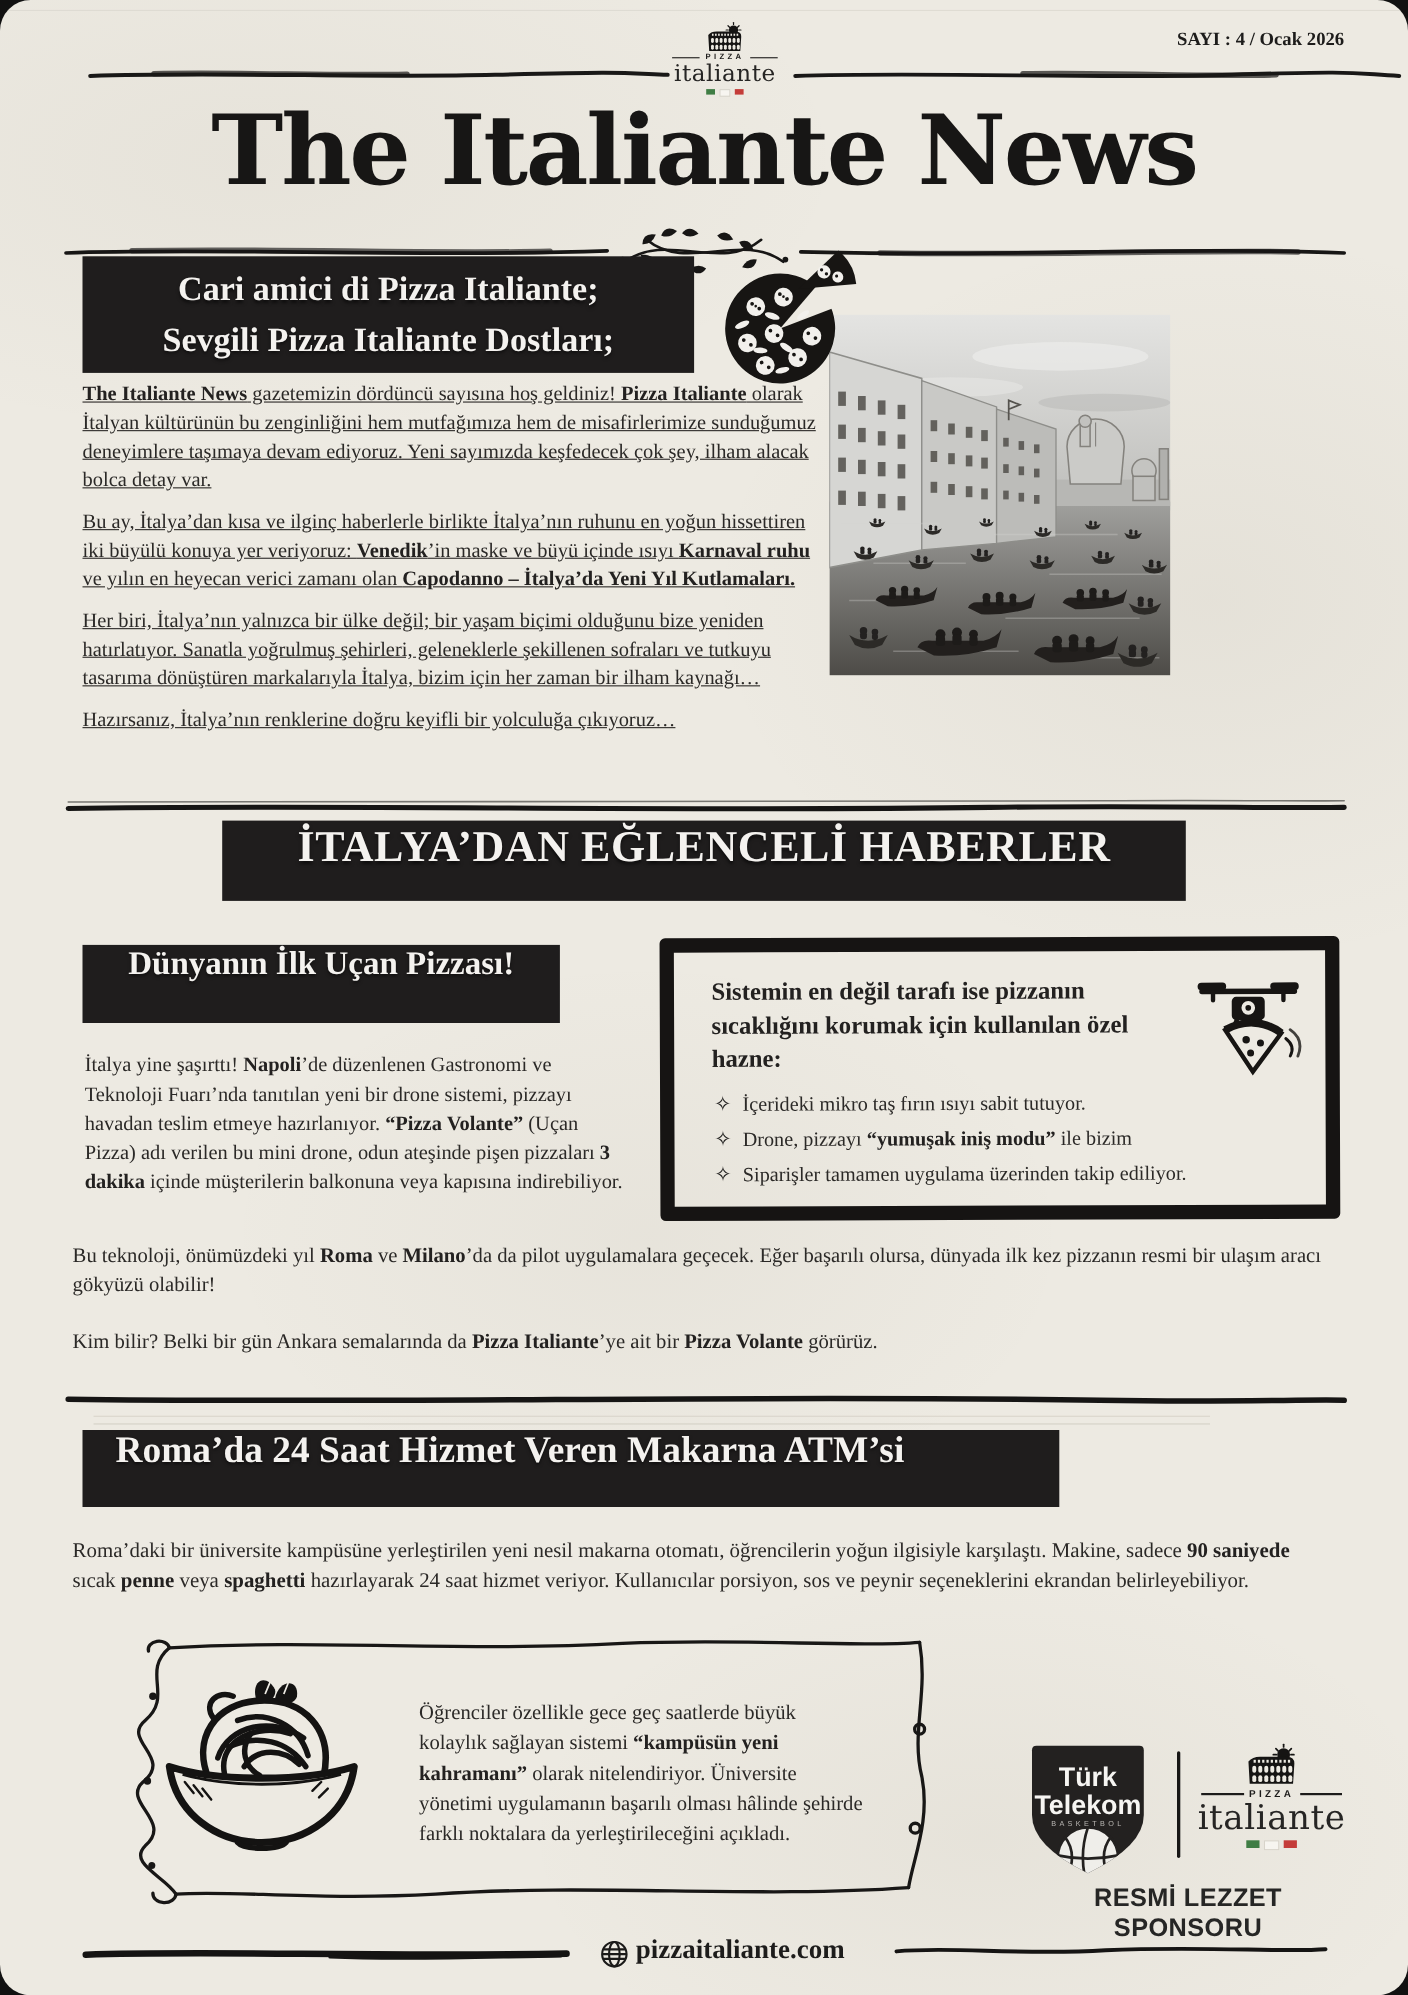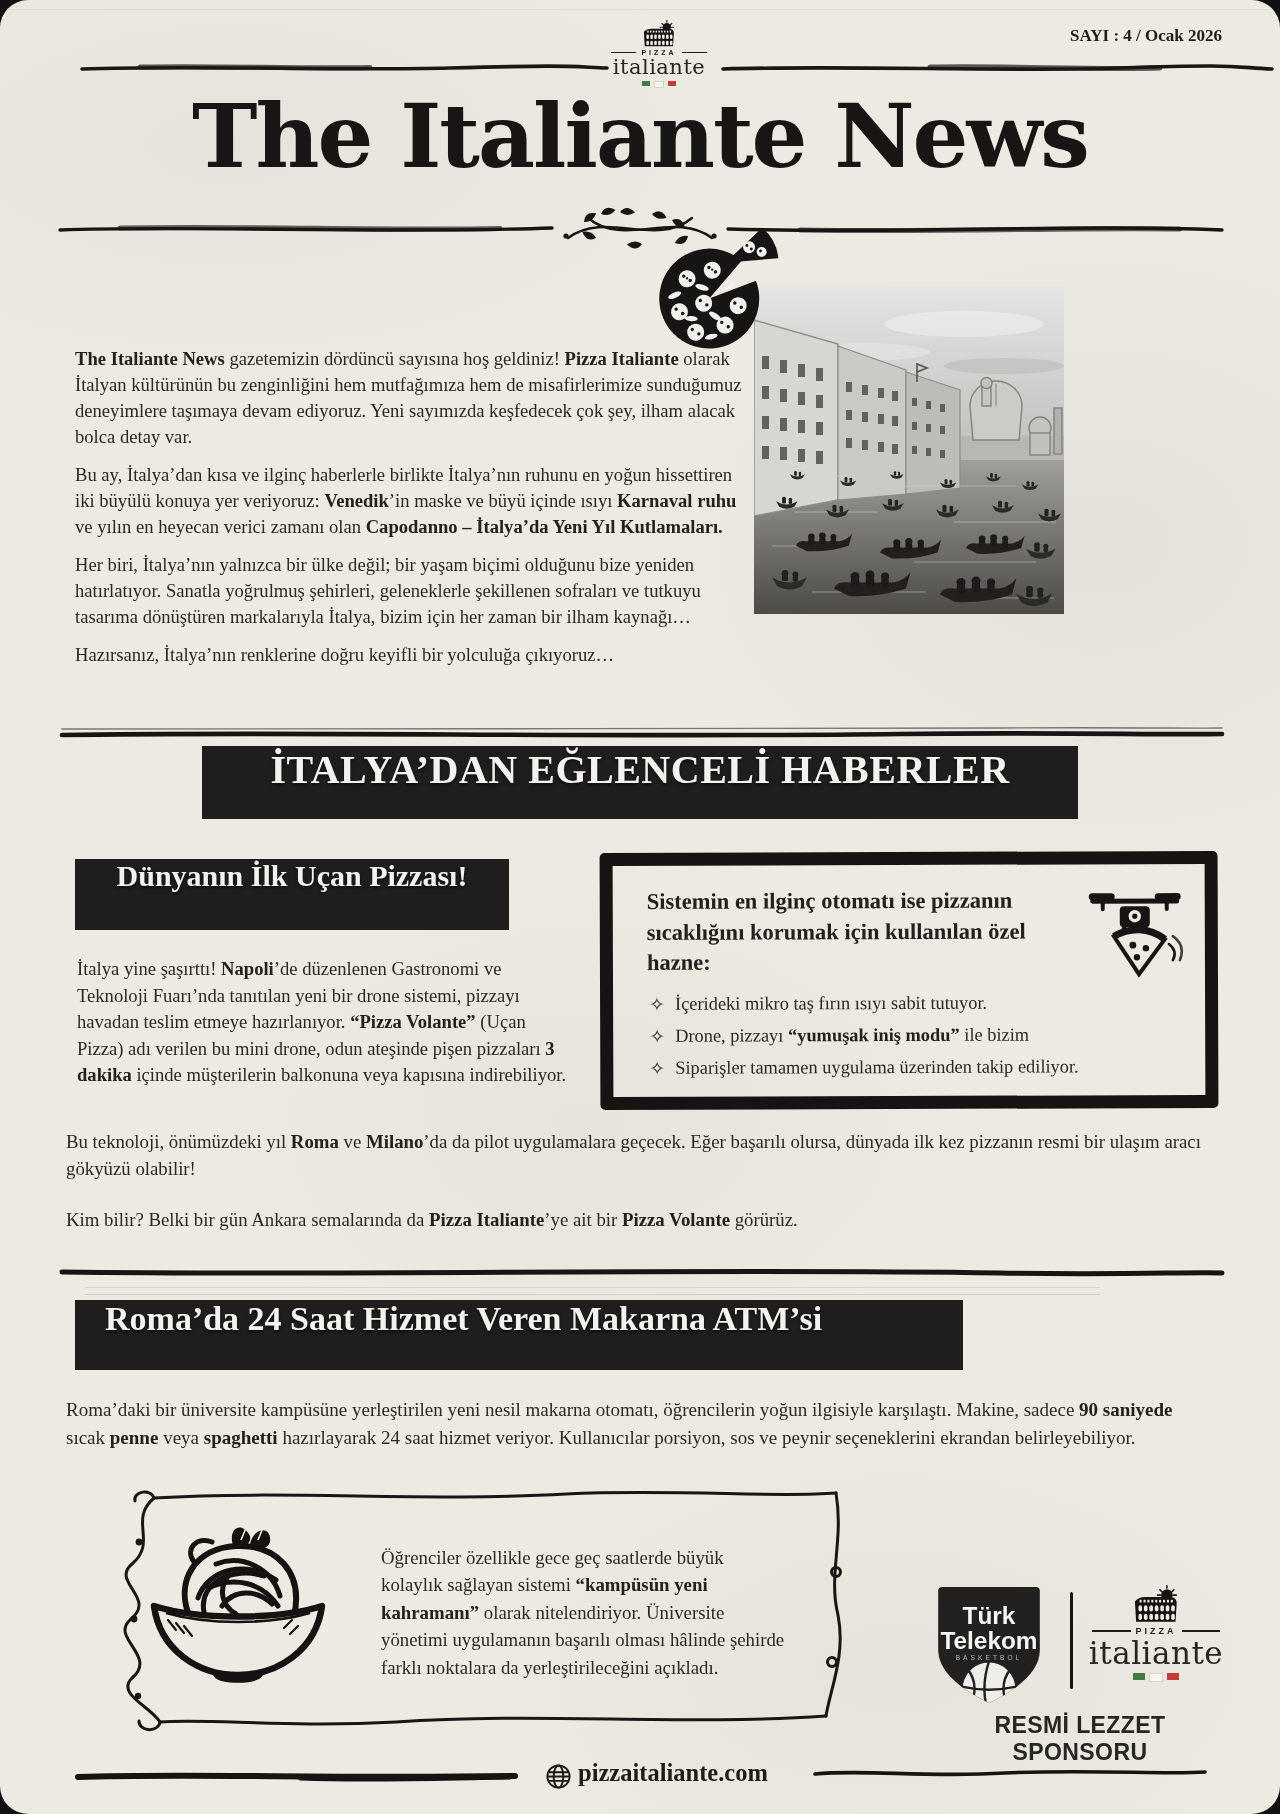--- a/index.html
+++ b/index.html
@@ -25,21 +25,21 @@
   .flag i{display:block;width:8px;height:5px;}
   .flag .g{background:#3f7d44;}.flag .w{background:#f7f5f0;border:.5px solid #d8d4ca;}.flag .r{background:#c43c39;}
   h1.title{position:absolute;left:0;top:80px;width:100%;margin:0;text-align:center;
     font:700 88px/112px "DejaVu Serif",serif;letter-spacing:-2px;color:#171615;}
   .banner{position:absolute;background:#1f1d1d;color:#f4f2ef;text-shadow:0 2px 3px rgba(0,0,0,.55);}
   .banner.greet{left:75px;top:233px;width:556px;padding:7px 0;text-align:center;font:700 31px/46px "Liberation Serif",serif;}
   .banner.section{left:202px;top:746px;width:876px;height:73px;line-height:73px;text-align:center;font:700 40px "Liberation Serif",serif;letter-spacing:.5px;}
   .banner.flying{left:75px;top:859px;width:434px;height:71px;line-height:71px;text-align:center;font:700 30px "Liberation Serif",serif;}
   .banner.atm{left:75px;top:1300px;width:888px;height:70px;line-height:70px;padding-left:30px;box-sizing:border-box;font:700 34px "Liberation Serif",serif;}
   .greet-text{position:absolute;left:75px;top:346px;width:672px;font:18.6px/26px "Liberation Serif",serif;}
-  .greet-text p{margin:0 4px 12px 0;}
+  .greet-text p{margin:0 4px 12px 0;text-decoration:underline;}
   .flying-text{position:absolute;left:77px;top:956px;width:494px;font:18.6px/26.5px "Liberation Serif",serif;}
   .flying-text p{margin:0;}
   .info-box{position:absolute;left:600px;top:852px;width:618px;height:257px;box-sizing:border-box;
     border:13px solid #161413;border-radius:5px;transform:rotate(-.2deg);}
   .ib-title{margin:21px 150px 0 34px;font:700 22.5px/30.5px "Liberation Serif",serif;color:#232120;}
   .ib-bullets{margin:13px 20px 0 36px;}
   .ib-row{display:flex;gap:10px;margin-bottom:7px;font:18.4px/25px "Liberation Serif",serif;}
   .ib-row .mark{font-size:19px;color:#1d1c1b;}
   .drone{position:absolute;right:20px;top:18px;}
   .wide{position:absolute;left:66px;width:1152px;font:18.8px/27px "Liberation Serif",serif;margin:0;}
@@ -160,20 +160,24 @@
       <path transform="translate(652,10) rotate(18)" d="M0,0 q6,-9 15,-1 q-8,6 -15,1"></path>
       <path transform="translate(672,16) rotate(34)" d="M0,0 q6,-9 15,-1 q-8,6 -15,1"></path>
       <path transform="translate(596,34) rotate(208)" d="M0,0 q6,-9 15,-1 q-8,6 -15,1"></path>
       <path transform="translate(642,40) rotate(182)" d="M0,0 q6,-9 15,-1 q-8,6 -15,1"></path>
       <path transform="translate(688,32) rotate(156)" d="M0,0 q6,-9 15,-1 q-8,6 -15,1"></path>
       <circle cx="566" cy="32" r="2.6"></circle>
         <circle cx="714" cy="32" r="2.6"></circle>
     </g>
   </svg>
 
+  <div class="banner greet">
+    <div>Cari amici di Pizza Italiante;</div>
+    <div>Sevgili Pizza Italiante Dostları;</div>
+  </div>
 
   <svg class="abs" style="left:754px;top:286px" width="310" height="328" viewBox="0 0 310 328" preserveAspectRatio="none">
     <defs>
       <linearGradient id="sky" x1="0" y1="0" x2="0" y2="1">
           <stop offset="0" stop-color="#e4e4e2"></stop>
           <stop offset="1" stop-color="#bdbdba"></stop>
         </linearGradient>
       <linearGradient id="water" x1="0" y1="0" x2="0" y2="1">
           <stop offset="0" stop-color="#a1a19e"></stop>
           <stop offset="1" stop-color="#4d4b47"></stop>
@@ -333,21 +337,21 @@
     </g>
   </svg>
   <div class="banner section">İTALYA’DAN EĞLENCELİ HABERLER</div>
 
   <div class="banner flying">Dünyanın İlk Uçan Pizzası!</div>
   <div class="flying-text">
     <p><span>İtalya yine şaşırttı! </span><b>Napoli</b><span>’de düzenlenen Gastronomi ve Teknoloji Fuarı’nda tanıtılan yeni bir drone sistemi, pizzayı havadan teslim etmeye hazırlanıyor. </span><b>“Pizza Volante”</b><span> (Uçan Pizza) adı verilen bu mini drone, odun ateşinde pişen pizzaları </span><b>3 dakika</b><span> içinde müşterilerin balkonuna veya kapısına indirebiliyor.</span></p>
   </div>
 
   <div class="info-box">
-    <p class="ib-title">Sistemin en ilginç otomatı ise pizzanın sıcaklığını korumak için kullanılan özel hazne:</p>
+    <p class="ib-title">Sistemin en değil tarafı ise pizzanın sıcaklığını korumak için kullanılan özel hazne:</p>
     <svg class="drone" width="100" height="100" viewBox="0 0 100 100">
       <g stroke="#171513" stroke-linecap="round" fill="none">
         <path d="M8,19 H92" stroke-width="5"></path>
         <path d="M18,19 v8 M82,19 v8" stroke-width="4"></path>
         <path d="M40,44 C 35,53 39,59 46,61 M60,44 C 65,53 61,59 54,61" stroke-width="4"></path>
         <path d="M84,62 q9,7 4,16" stroke-width="2.6"></path>
         <path d="M88,54 q13,9 7,24" stroke-width="2.6" opacity=".8"></path>
       </g>
       <rect x="4" y="11" width="26" height="7" rx="3.5" fill="#171513"></rect>
       <rect x="70" y="11" width="26" height="7" rx="3.5" fill="#171513"></rect>

